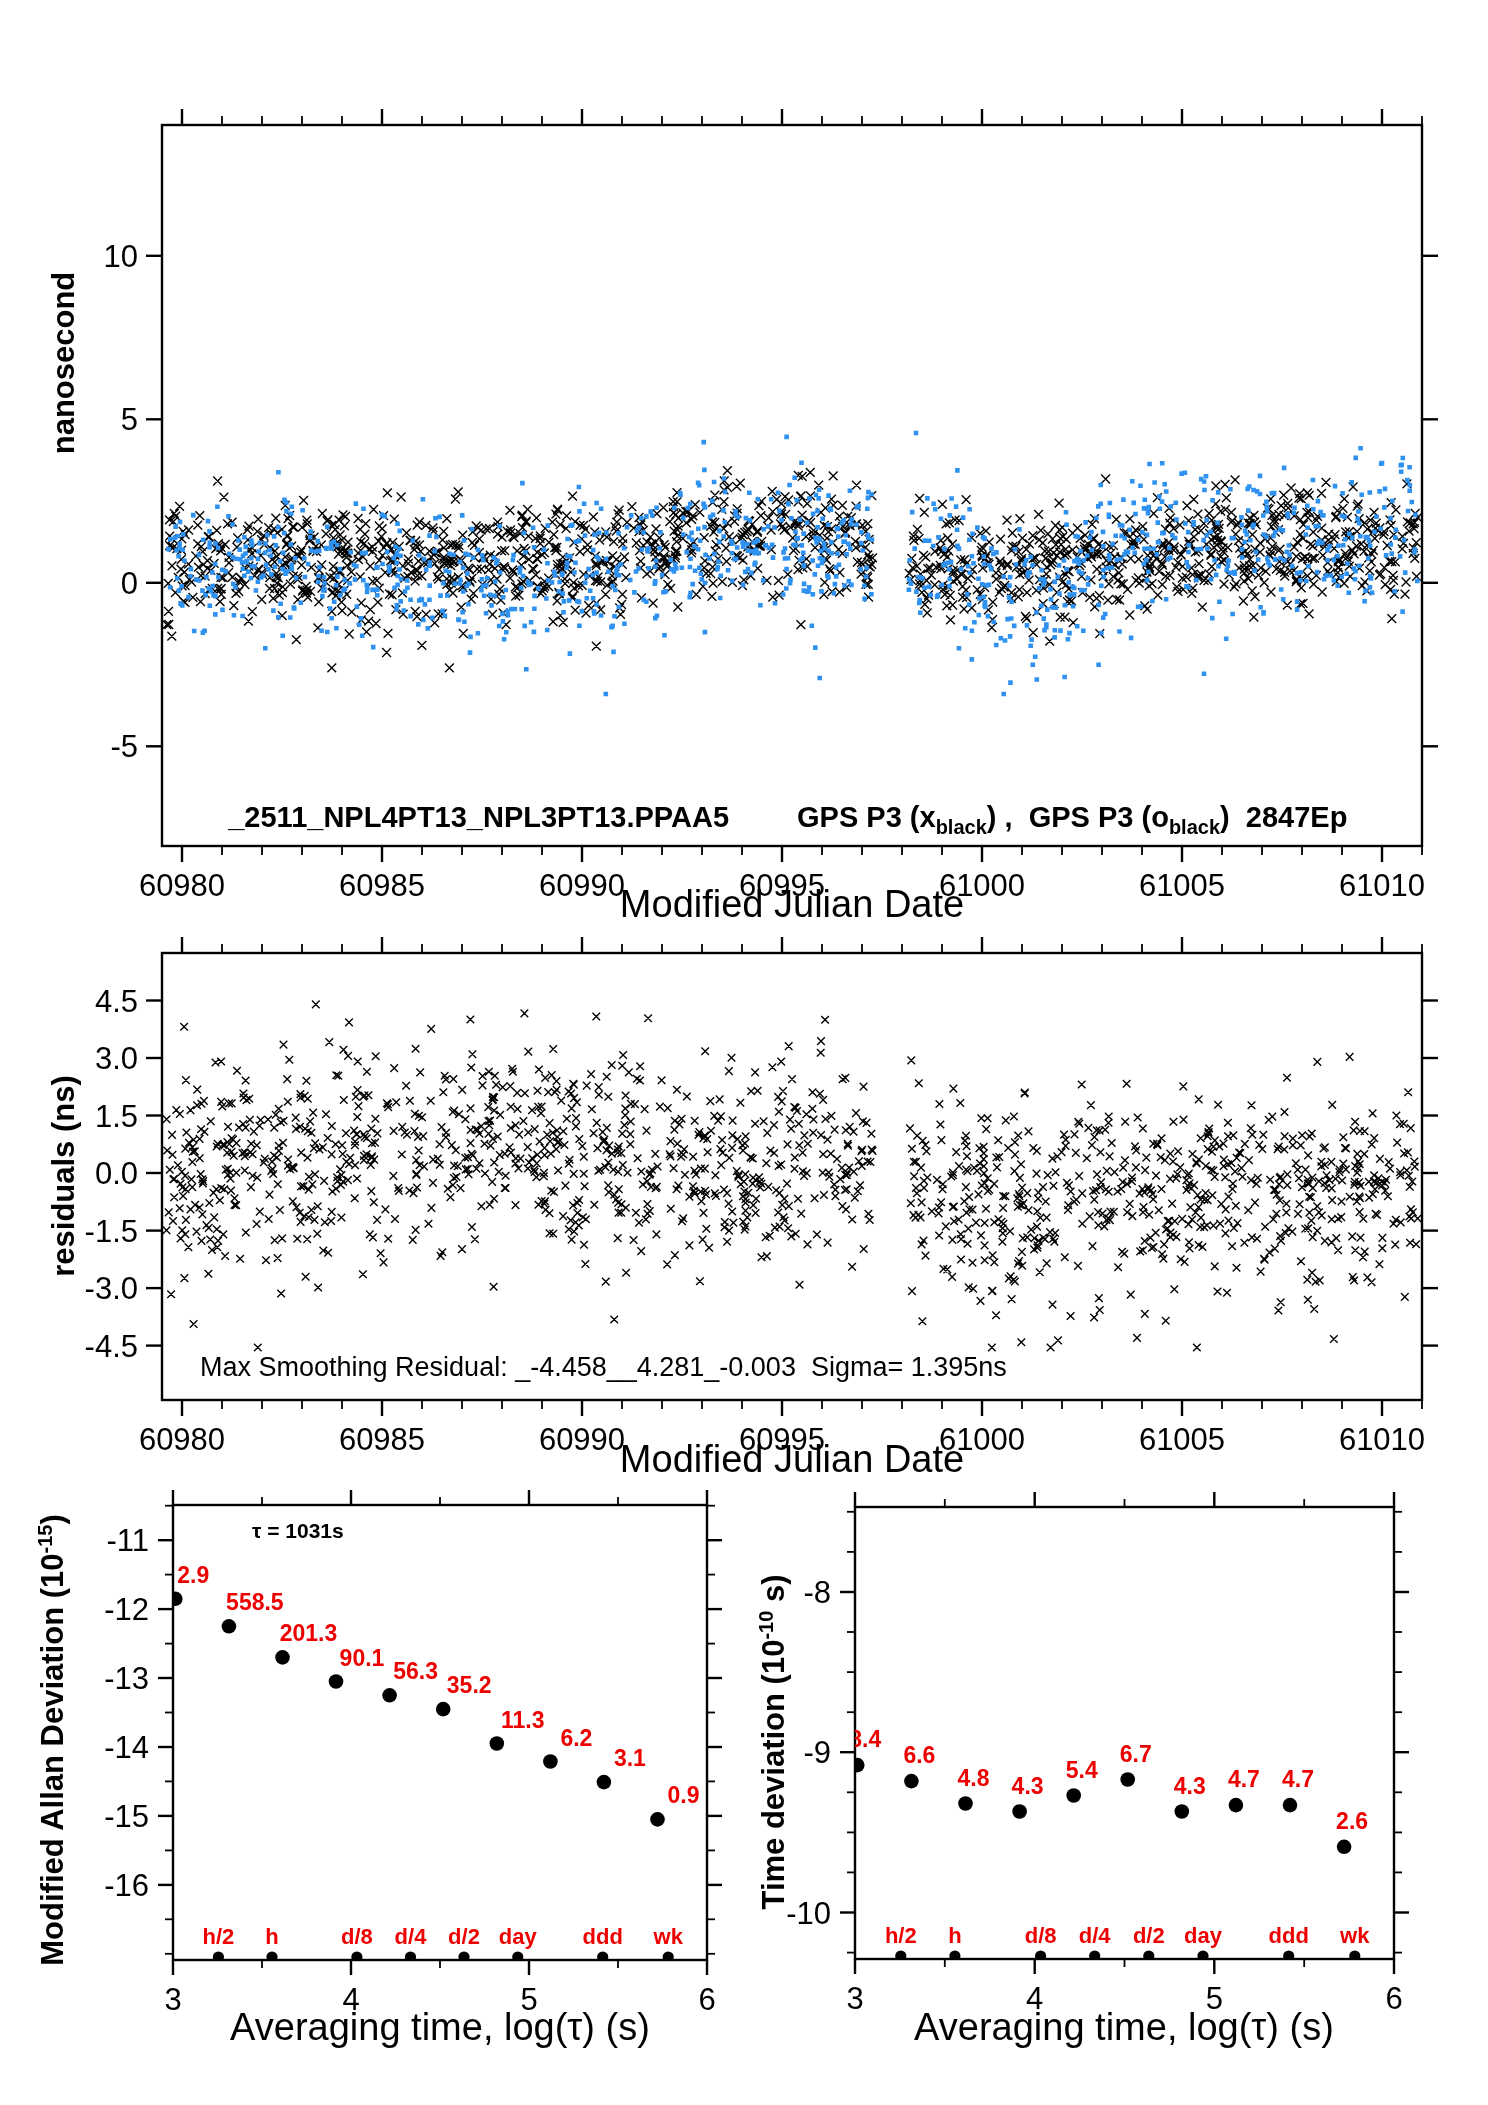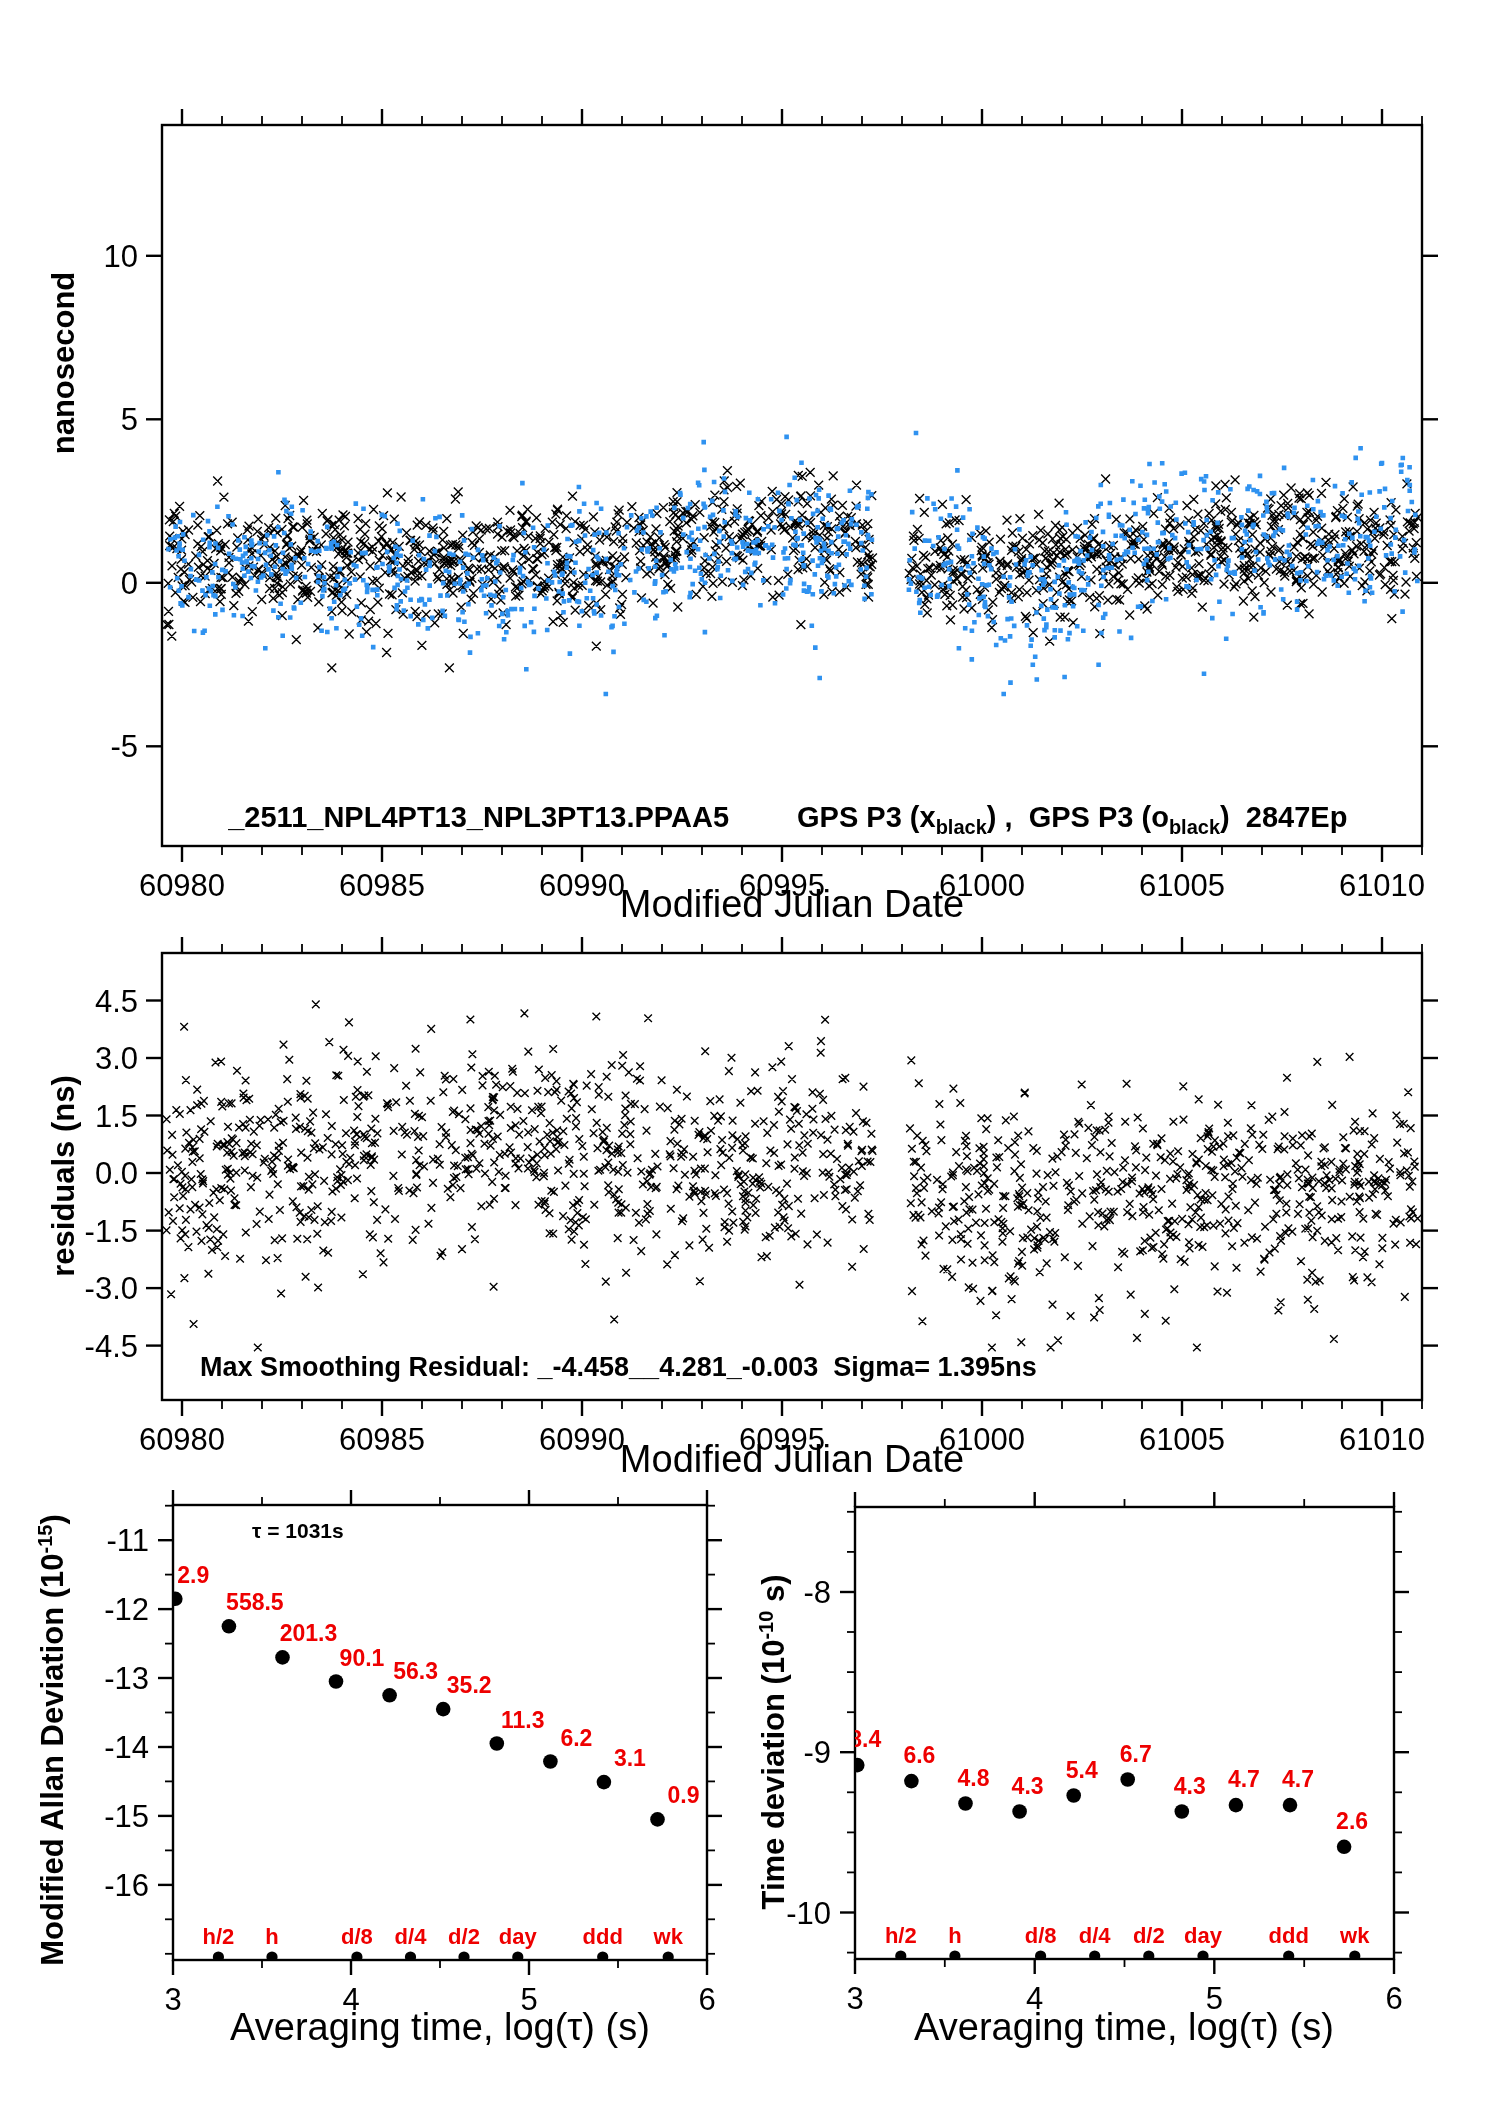--- a/index.html
+++ b/index.html
@@ -17,21 +17,21 @@
     position:absolute;transform:translateX(-50%);
     font-weight:normal;font-size:38px;white-space:pre;
   }
   .ptitle{
     position:absolute;left:196px;top:768px;font-weight:bold;font-size:29px;white-space:pre;
   }
   .legendpart{margin-left:68px;}
   .subsc{font-size:20px;vertical-align:-7px;font-weight:bold;}
   .supsc{font-size:20px;vertical-align:11px;font-weight:bold;}
   .annotation{
-    position:absolute;left:200px;top:1352px;font-weight:bold;font-size:27px;white-space:pre;text-align:center;
+    position:absolute;left:200px;top:1352px;font-weight:normal;font-size:27px;white-space:pre;text-align:center;
   }
   .taunote{
     position:absolute;left:212px;top:1519px;font-weight:bold;font-size:21px;white-space:pre;margin-left:40px;
   }
 </style>
 </head>
 <body>
 
 <div class="canvas">
 

